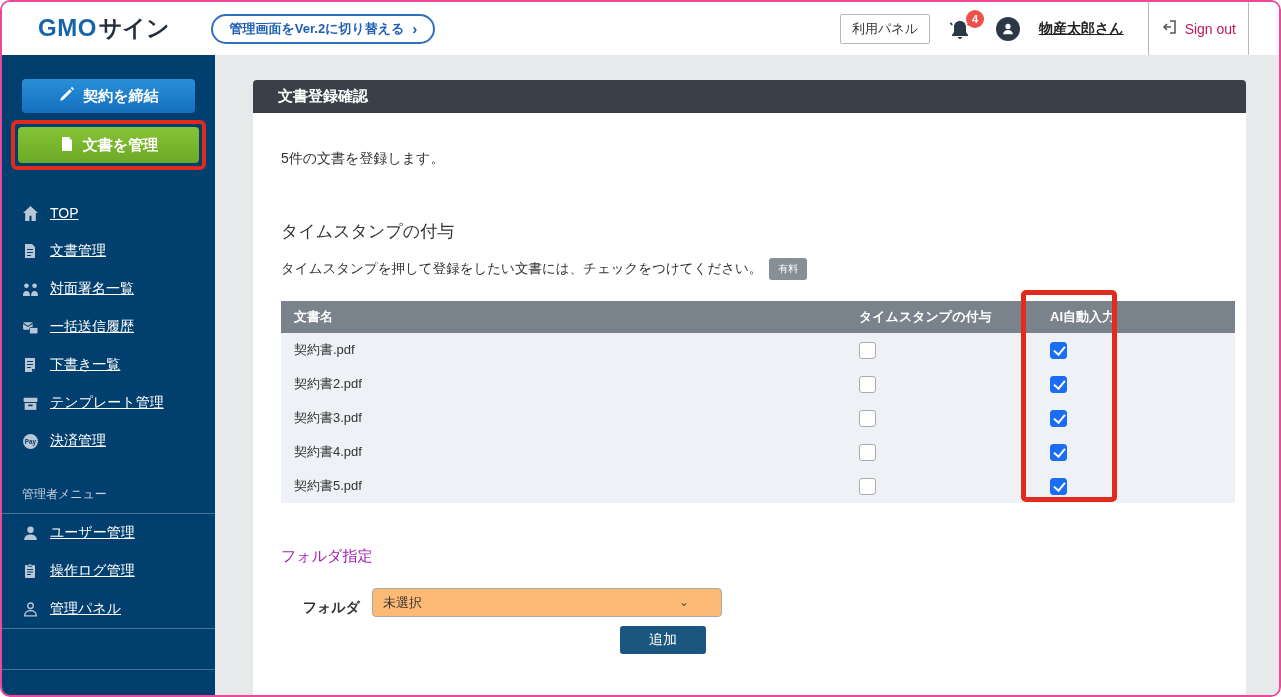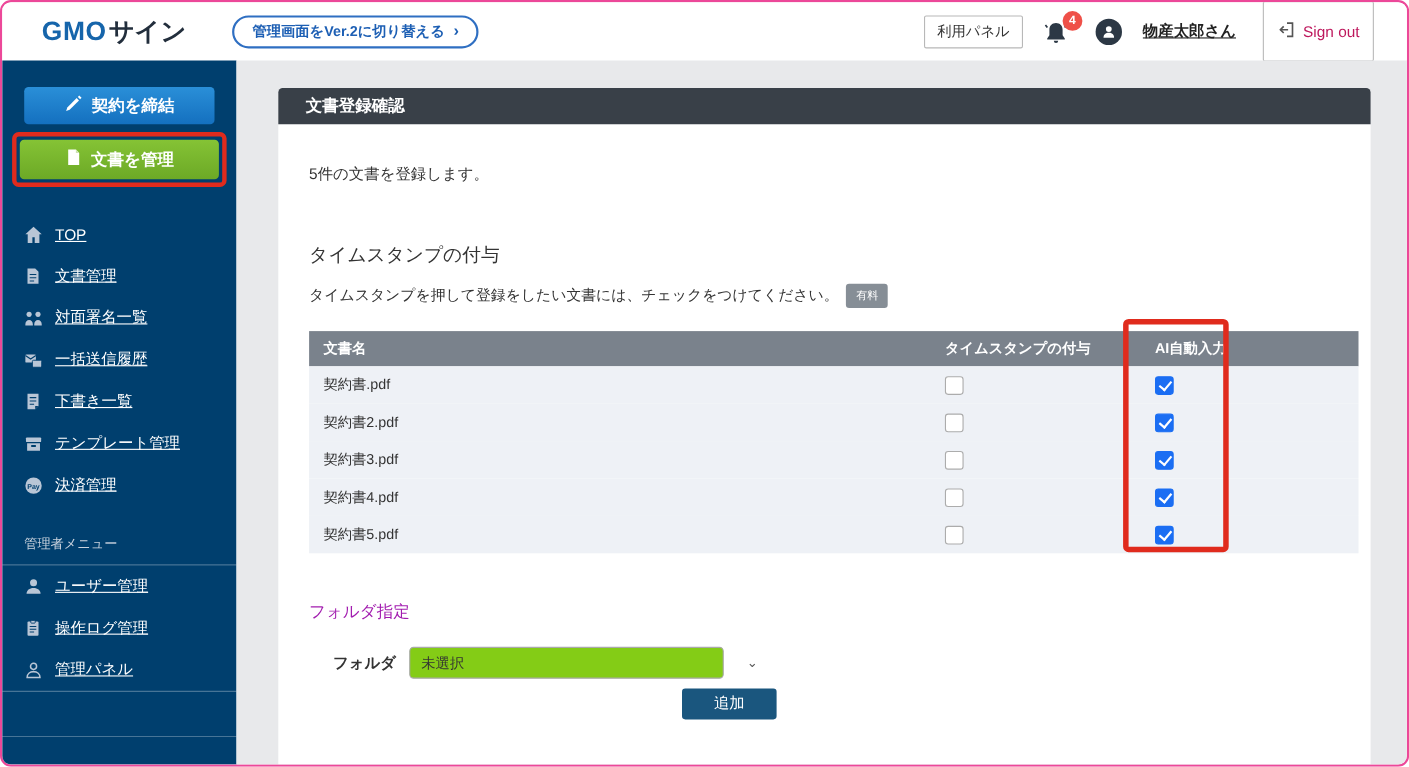--- a/index.html
+++ b/index.html
@@ -117,26 +117,26 @@
     content: ""; position: absolute; left: 5px; top: 1px;
     width: 5px; height: 9px; border: solid #fff; border-width: 0 2.5px 2.5px 0;
     transform: rotate(40deg);
   }
   .ai-annotation {
     position: absolute; left: 768px; top: 210px; width: 96px; height: 212px;
     border: 5px solid #e02b1d; border-radius: 5px; pointer-events: none; z-index: 5;
   }
   
   .folder-heading { margin-top: 44px; font-size: 15px; color: #a21caf; }
-  .folder-row { margin-top: 22px; display: flex; align-items: center; margin-left: 8px; }
+  .folder-row { margin-top: 22px; display: flex; align-items: flex-end; margin-left: 8px; }
   .folder-label { width: 71px; text-align: right; margin-right: 12px; font-size: 14px; font-weight: bold; color: #333; }
   .folder-select-wrap { position: relative; width: 326px; }
   .folder-select {
-    width: 286px; height: 29px; border: 1px solid #a9a9a9; border-radius: 4px;
-    background: #84cc16; font-size: 13px; color: #333; padding: 0 26px 0 10px;
+    width: 350px; height: 29px; border: 1px solid #a9a9a9; border-radius: 4px;
+    background: #fdba74; font-size: 13px; color: #333; padding: 0 26px 0 10px;
     appearance: none; -webkit-appearance: none; cursor: pointer;
     font-family: "Liberation Sans", "DejaVu Sans", sans-serif;
   }
   .select-chev {
     position: absolute; right: 9px; top: 7px; color: #555; font-size: 12px; pointer-events: none;
   }
   .add-row { width: 417px; margin-left: 8px; display: flex; justify-content: flex-end; margin-top: 9px; }
   .add-btn {
     width: 86px; height: 28px; background: #1a567e; color: #fff; border: none;
     border-radius: 3px; font-size: 14px; cursor: pointer;

